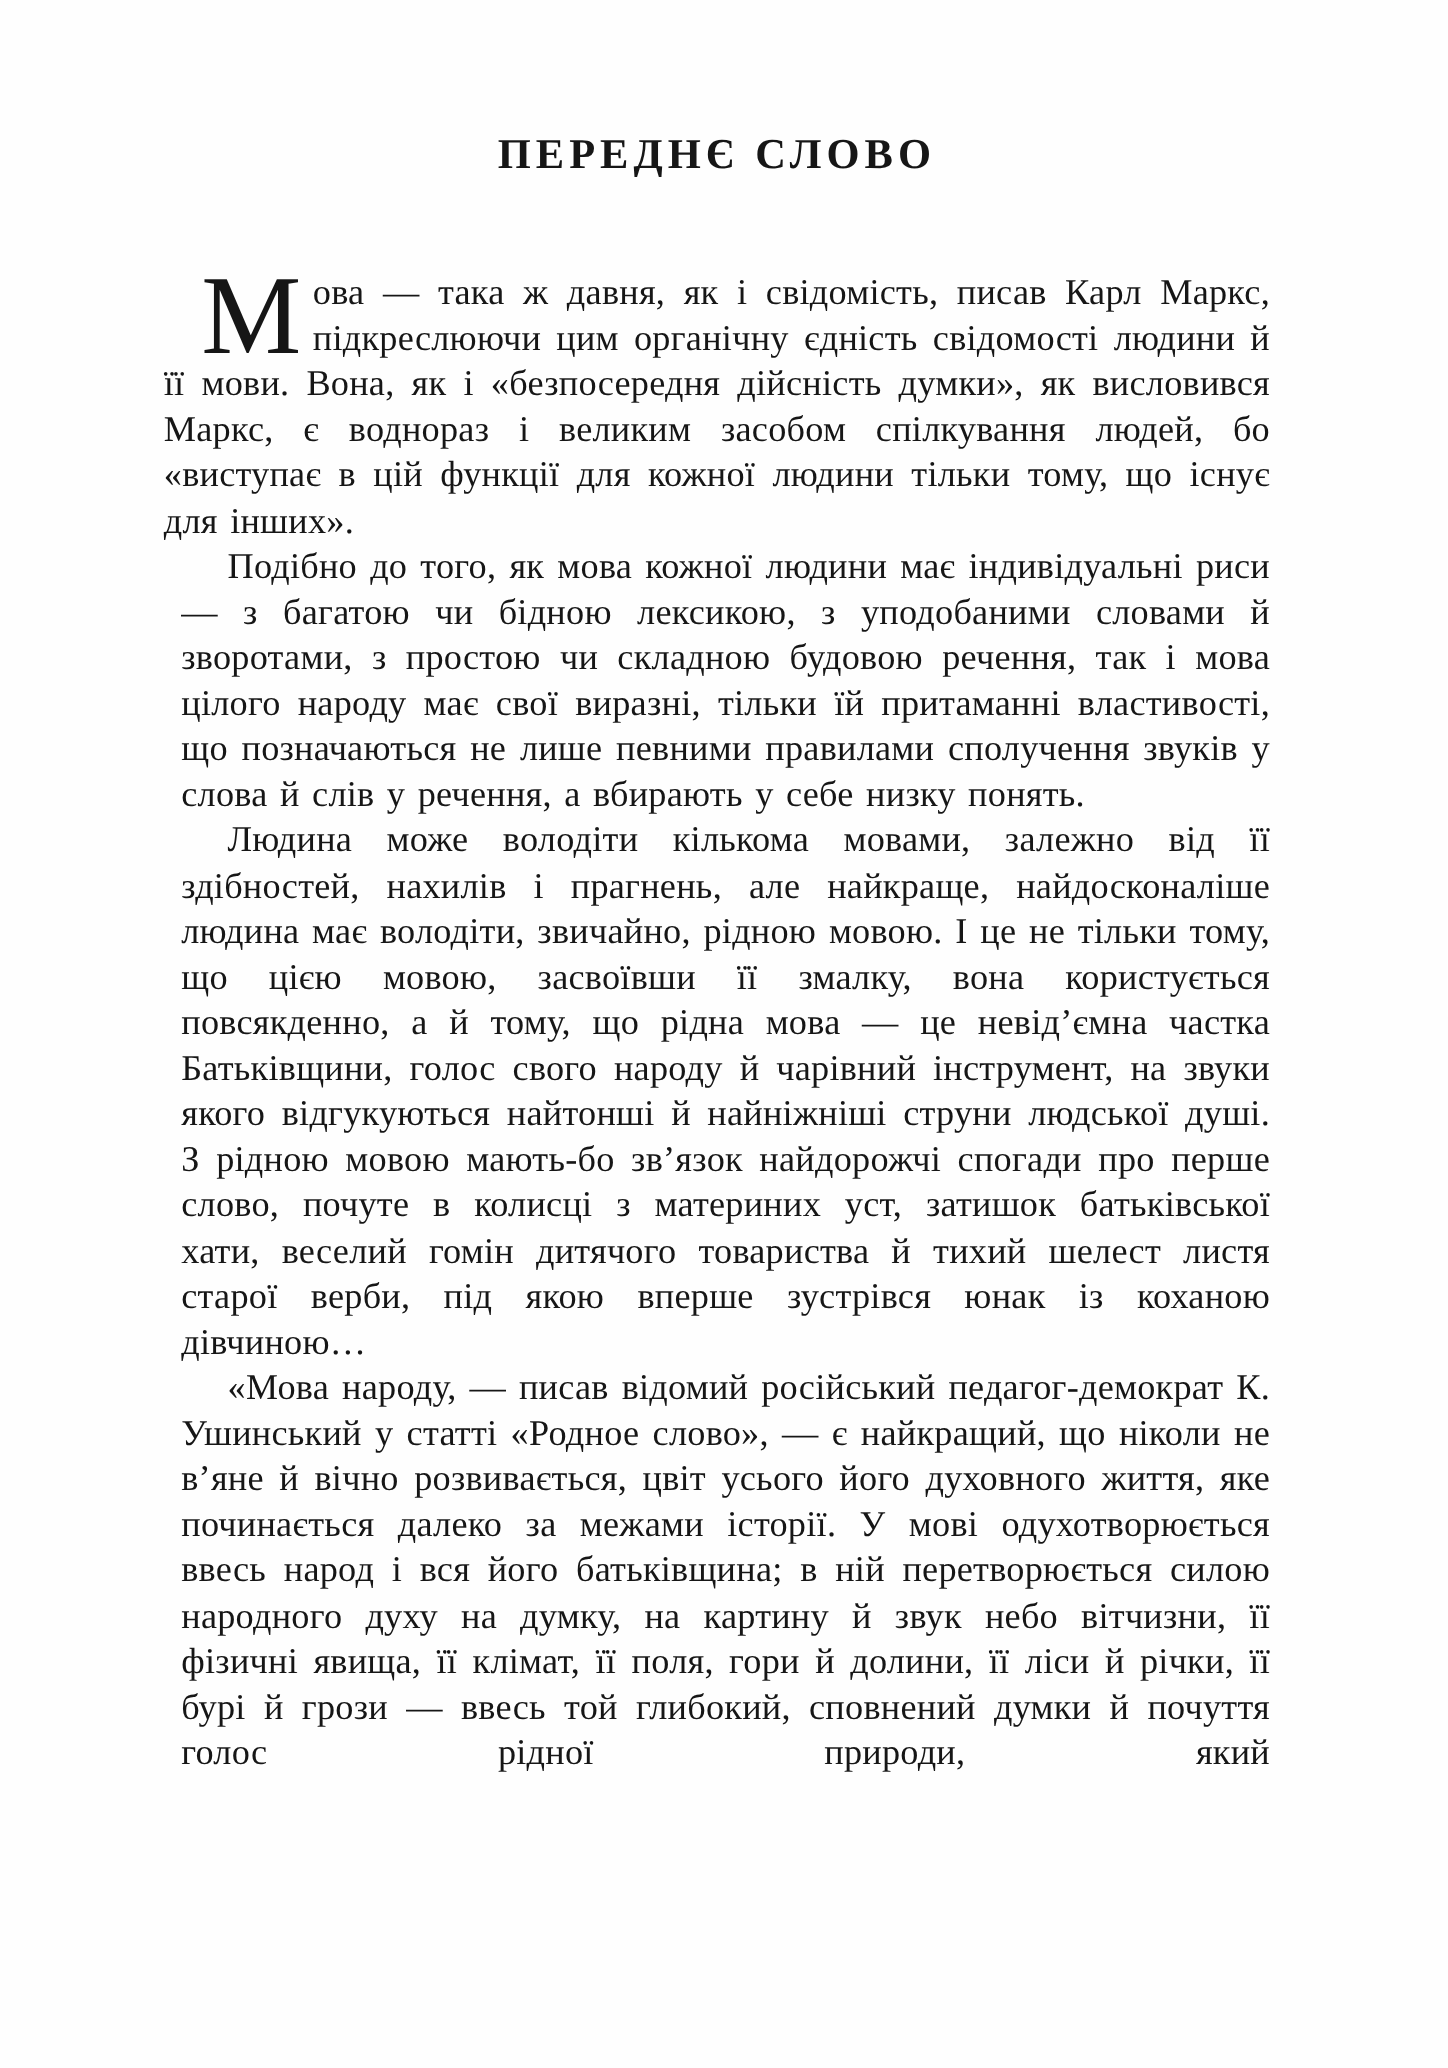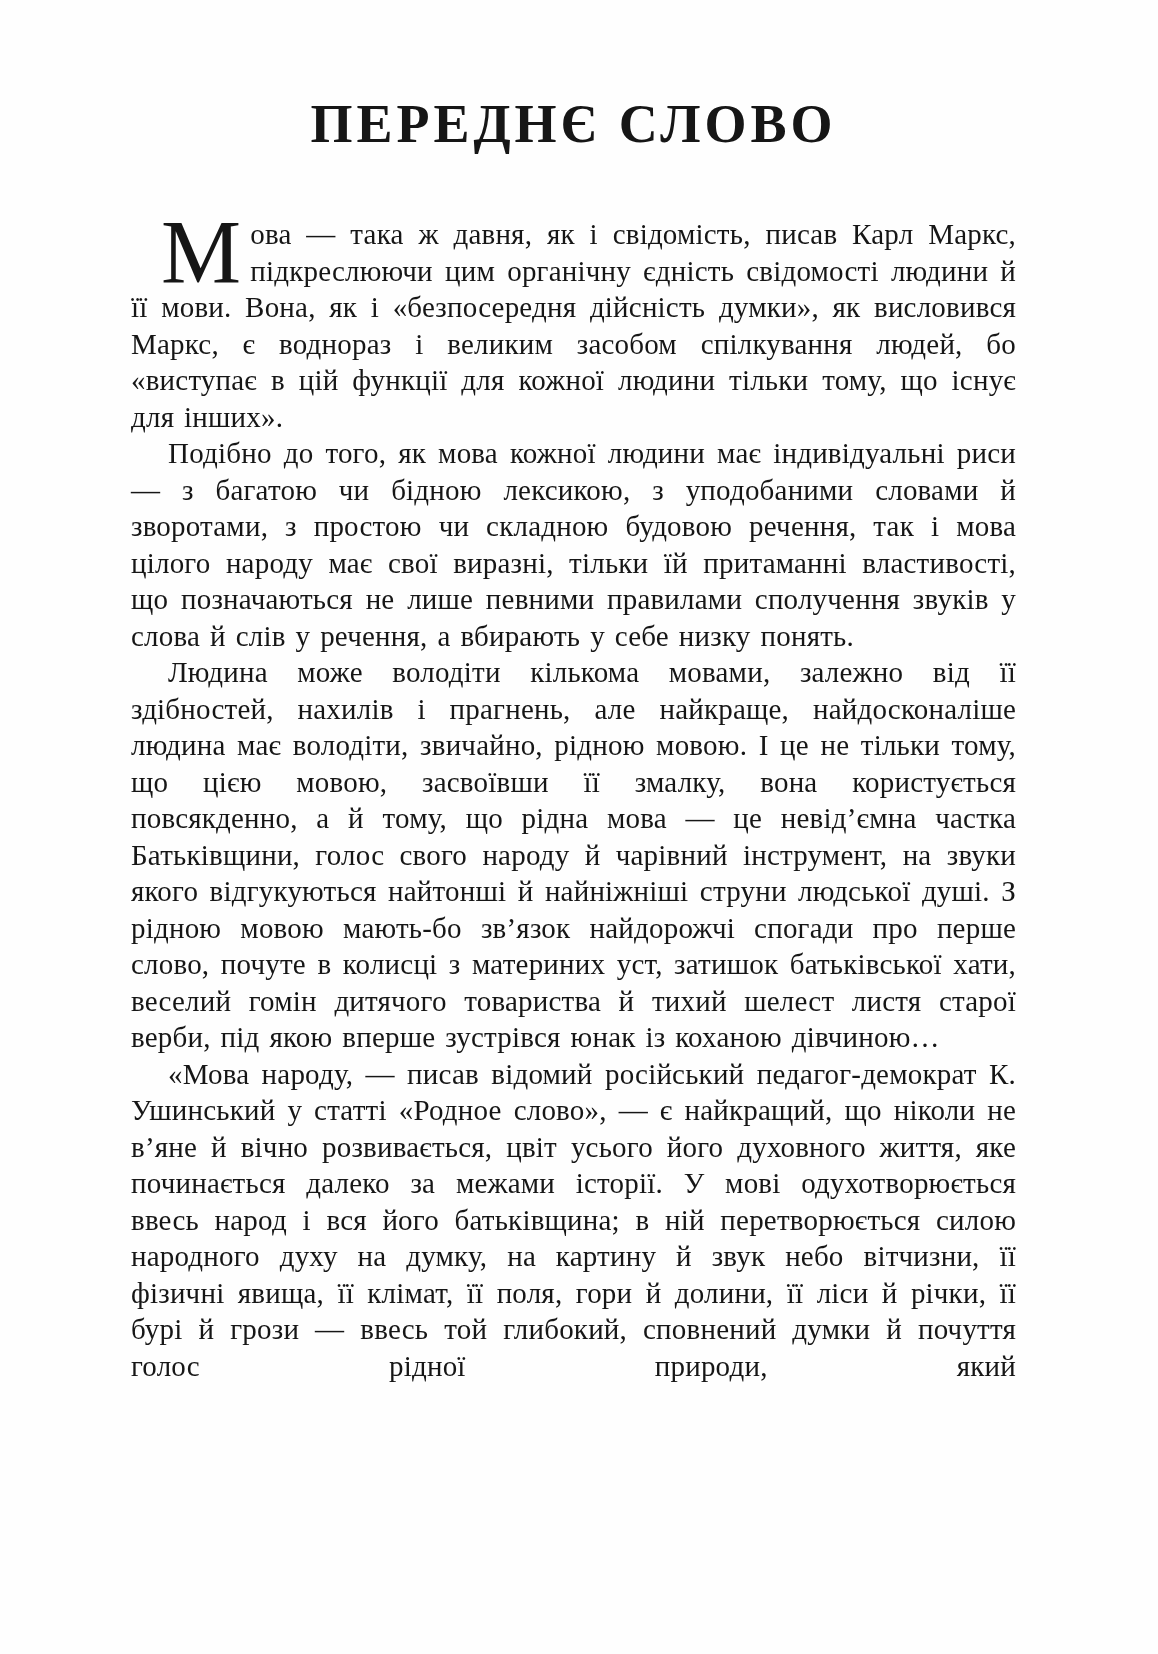--- a/index.html
+++ b/index.html
@@ -18,38 +18,39 @@
     box-sizing: border-box;
   }
   .text-block {
     position: absolute;
     left: 131px;
     top: 98px;
     width: 885px;
   }
   .page-title {
     margin: 0 0 66px 0;
-    font-size: 54px;
+    font-size: 34px;
     line-height: 52px;
     font-weight: bold;
     letter-spacing: 4px;
     text-align: center;
     white-space: nowrap;
   }
   .body-text p {
     margin: 0;
     font-size: 29px;
     line-height: 36.5px;
     letter-spacing: 0.2px;
     word-spacing: 2.5px;
     text-align: justify;
     text-justify: inter-word;
   }
   .body-text p.indent {
     text-indent: 37px;
+    margin-left: 14px;
   }
   .body-text p.continues {
     
     text-align-last: justify;
   }
   .dropcap {
     float: left;
     font-size: 90px;
     line-height: 72px;
     margin: 1px 9px 0 30px;

